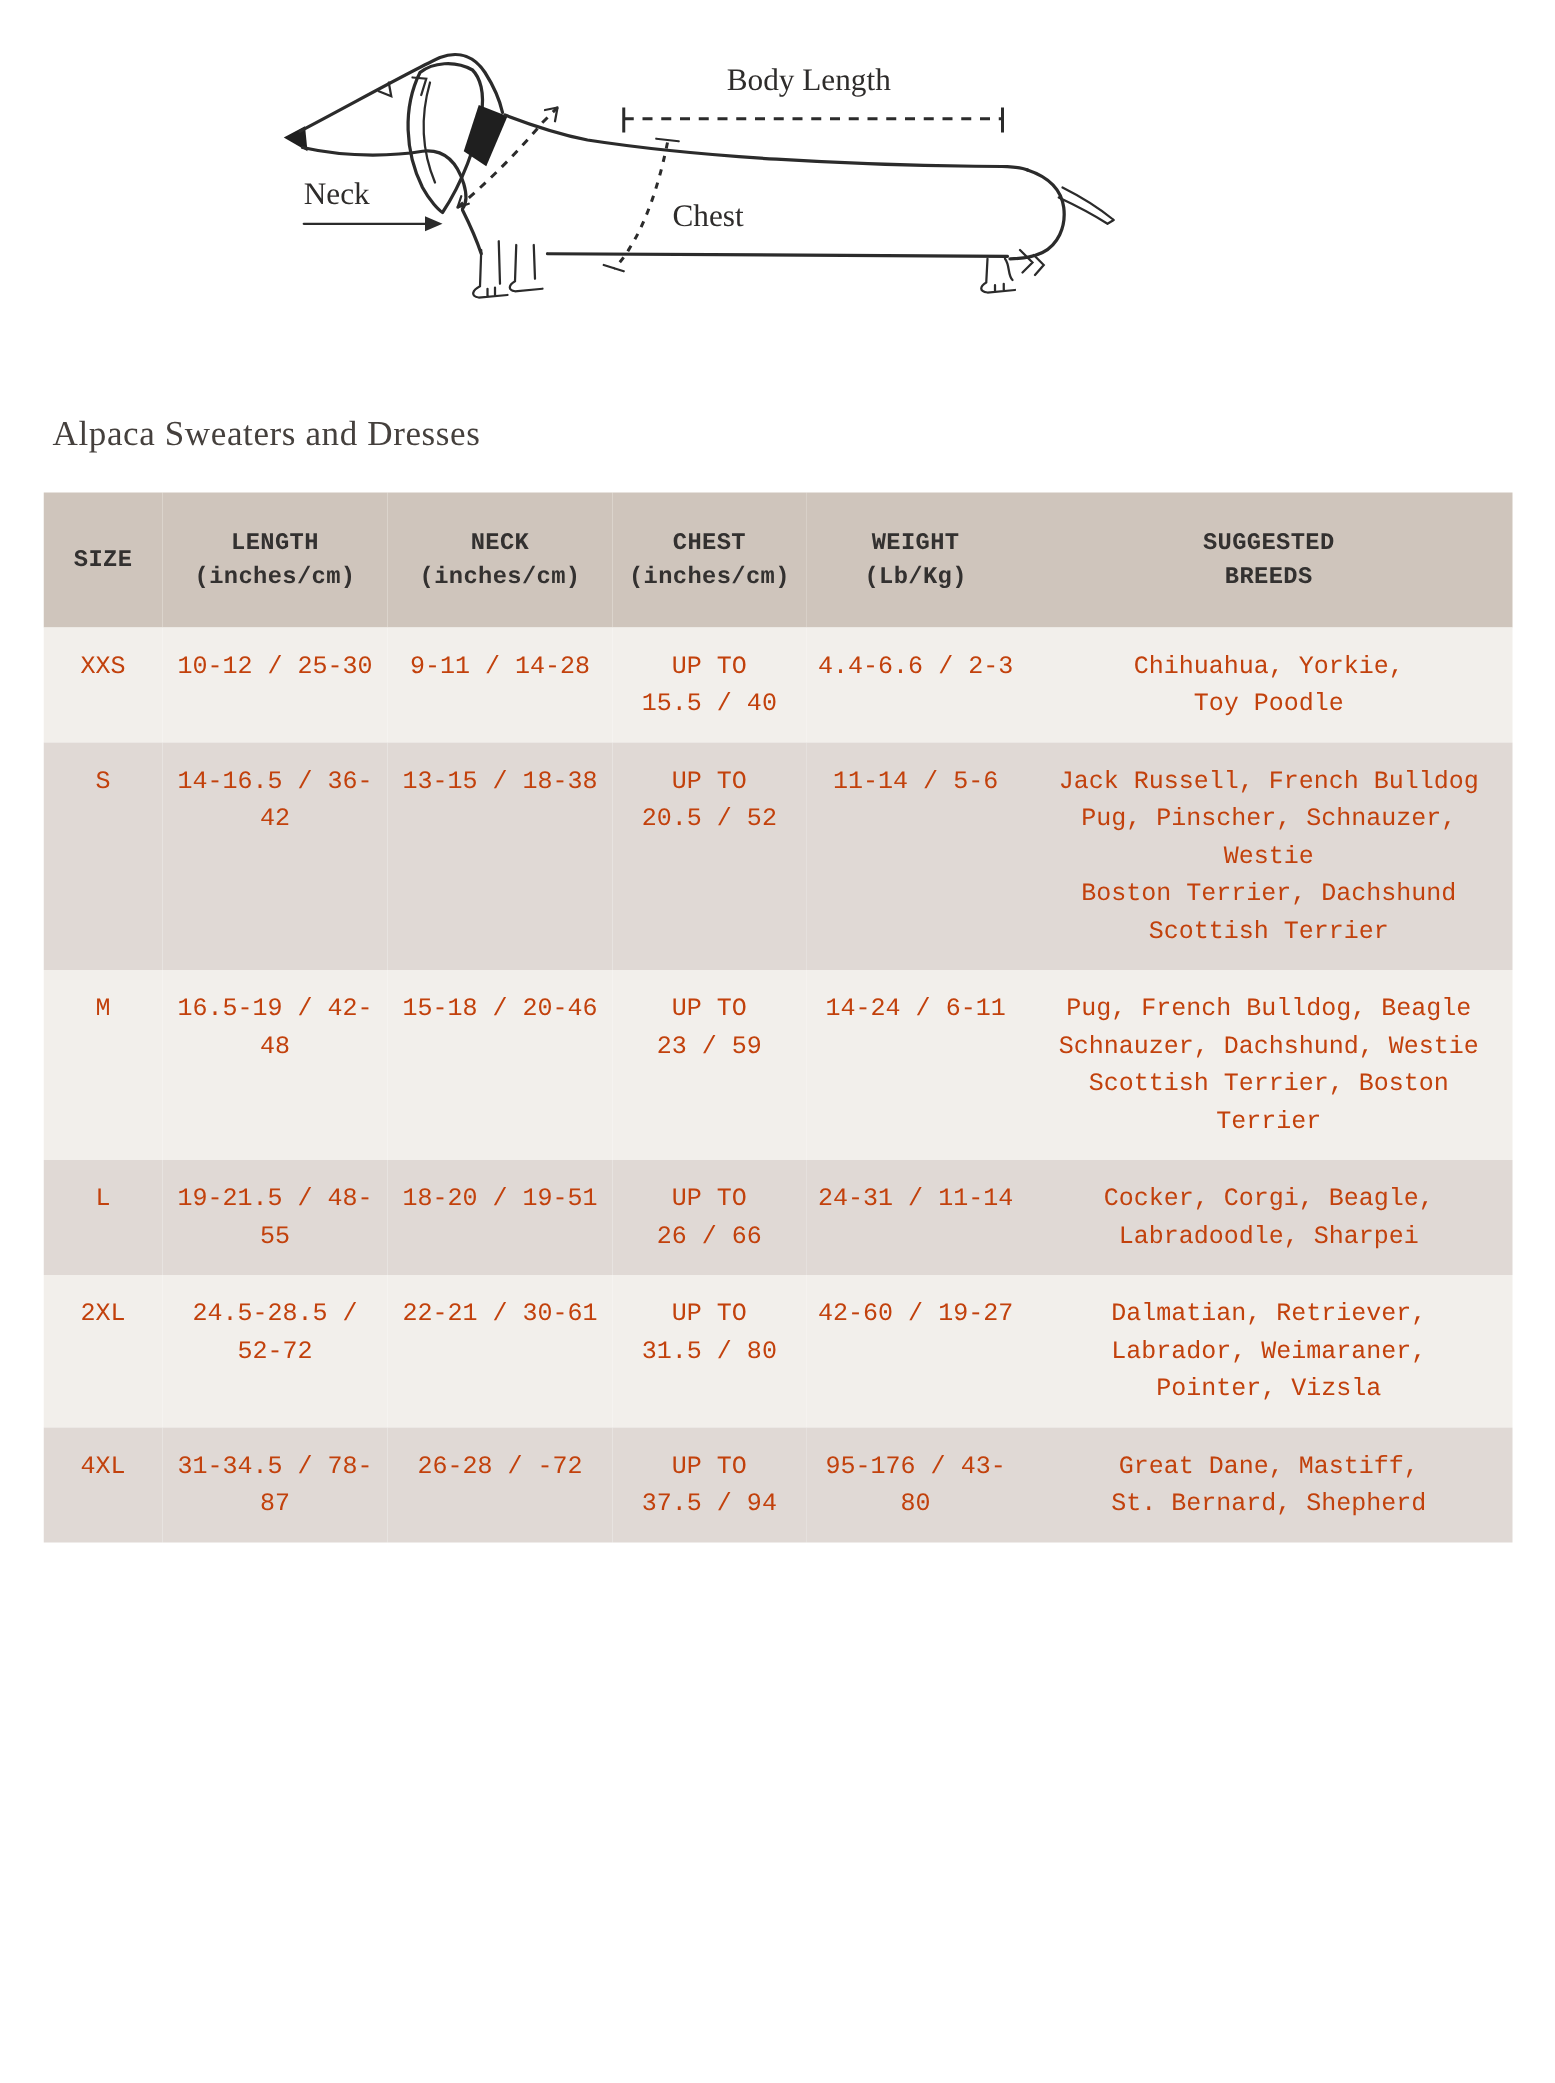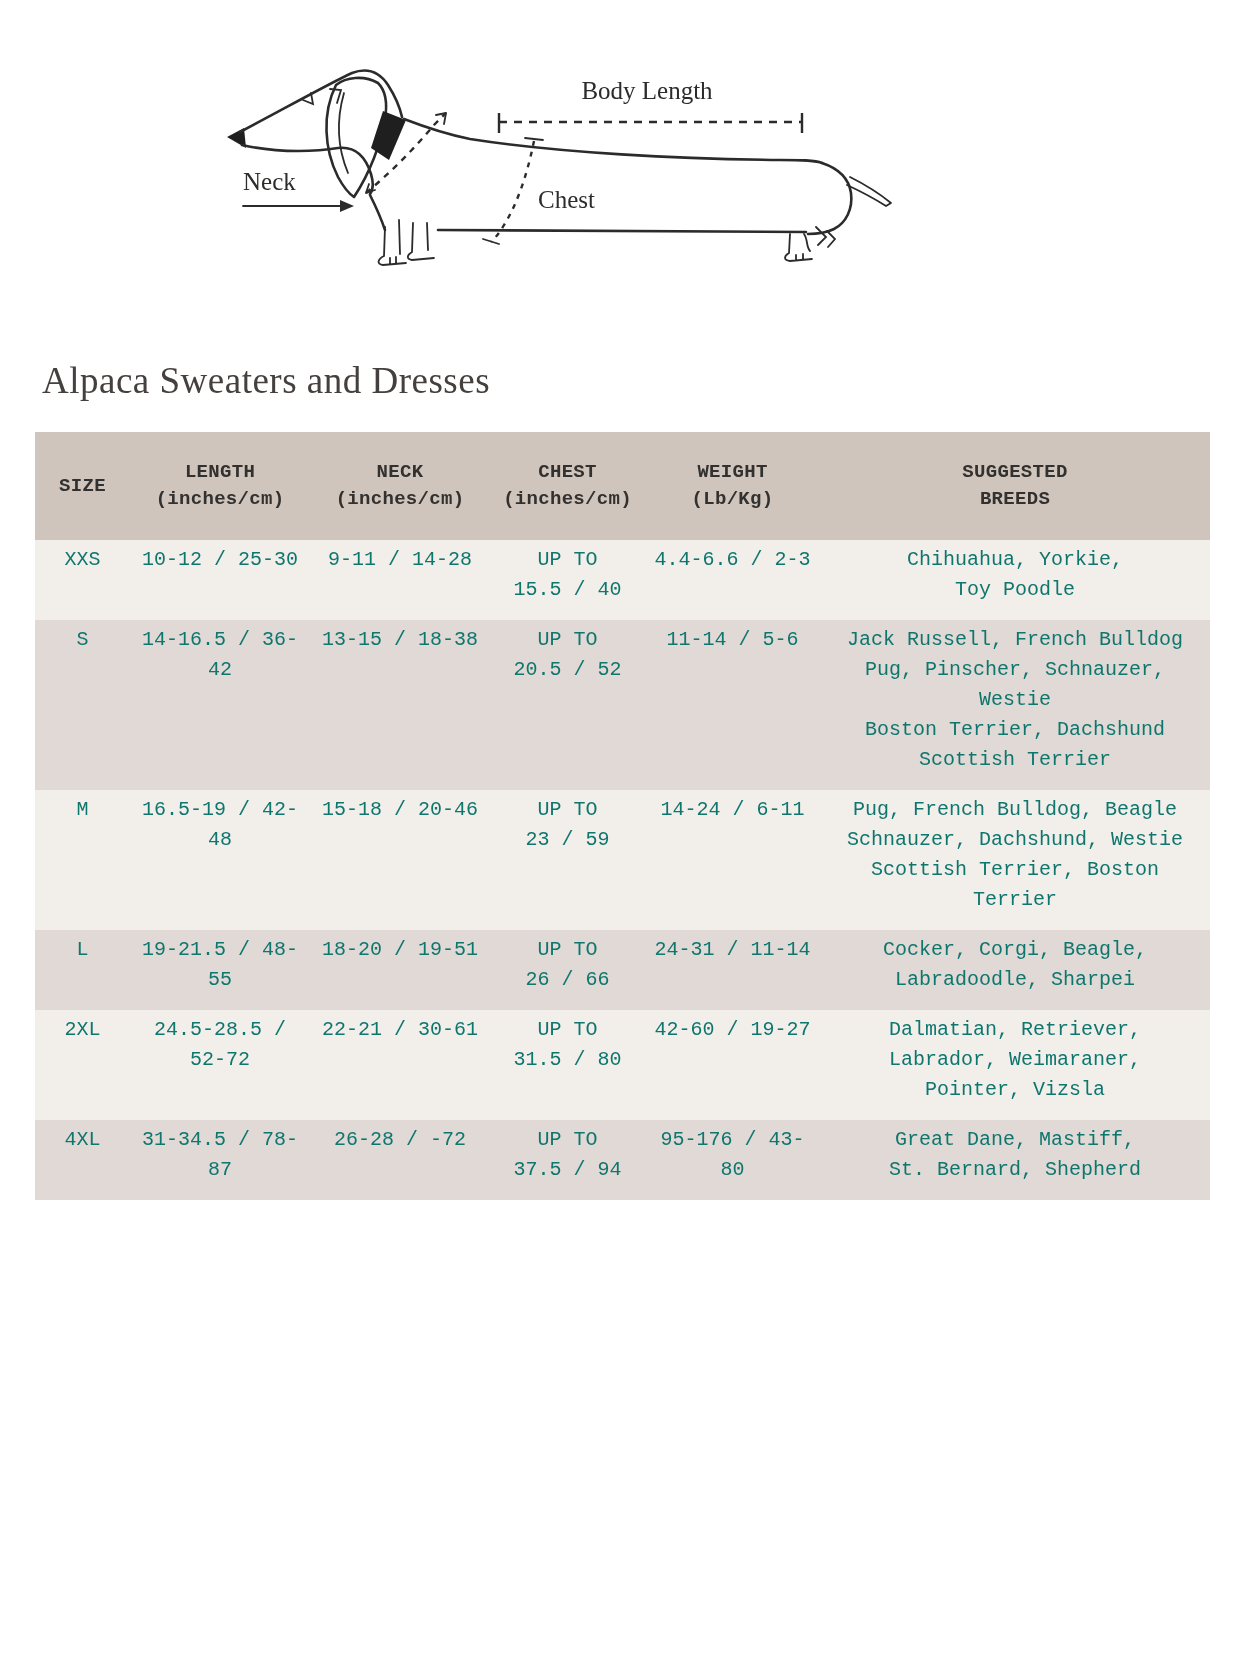--- a/index.html
+++ b/index.html
@@ -1,26 +1,26 @@
 <!DOCTYPE html>
 <html><head>
 <meta charset="utf-8">
 <style>
   html,body{margin:0;padding:0;background:#ffffff;}
   body{width:1244px;min-height:1666px;font-family:"Liberation Sans",sans-serif;color:#3d3d3d;}
-  .diagram-wrap{width:1244px;height:280px;margin-top:27px;}
+  .diagram-wrap{width:1244px;height:280px;}
   .diagram-wrap svg{display:block;}
   .dog-line{fill:none;stroke:#2b2b2b;stroke-width:2.6;stroke-linecap:round;stroke-linejoin:round;}
   .dog-thin{fill:none;stroke:#2b2b2b;stroke-width:1.8;stroke-linecap:round;}
   .dash{fill:none;stroke:#2b2b2b;stroke-width:2.4;stroke-linecap:butt;}
   .svg-label{font-family:"Liberation Serif","DejaVu Serif",serif;font-size:25px;fill:#2e2c2b;}
-  .page-title{font-family:"Liberation Serif","DejaVu Serif",serif;font-weight:400;font-size:37px;color:#45403d;letter-spacing:.5px;margin:52px 0 30px 42px;}
+  .page-title{font-family:"Liberation Serif","DejaVu Serif",serif;font-weight:400;font-size:28px;color:#45403d;letter-spacing:.5px;margin:52px 0 30px 42px;}
   table.size-chart{border-collapse:collapse;margin-left:35px;width:1175px;table-layout:fixed;font-family:Liberation Mono, monospace;}
   .size-chart th{background:#cfc5bc;color:#333130;font-size:19px;font-weight:bold;letter-spacing:.3px;text-align:center;vertical-align:middle;padding:27px 6px;line-height:27px;white-space:pre-line;}
-  .size-chart td{text-align:center;vertical-align:top;padding:5px 6px 15px 6px;font-size:20px;line-height:30px;white-space:pre-line;color:#0f766e;}
+  .size-chart td{text-align:center;vertical-align:top;padding:17px 6px 15px 6px;font-size:20px;line-height:30px;white-space:pre-line;color:#c2410c;}
   .size-chart tbody tr:nth-child(odd){background:#f2efeb;}
   .size-chart tbody tr:nth-child(even){background:#e0d9d5;}
   .col-size{width:95px;}.col-length{width:180px;}.col-neck{width:180px;}
   .col-chest{width:155px;}.col-weight{width:175px;}.col-breeds{width:390px;}
 </style>
 </head>
 <body>
 
 <div class="diagram-wrap">
   <svg width="1244" height="280" viewBox="0 0 1244 280">

